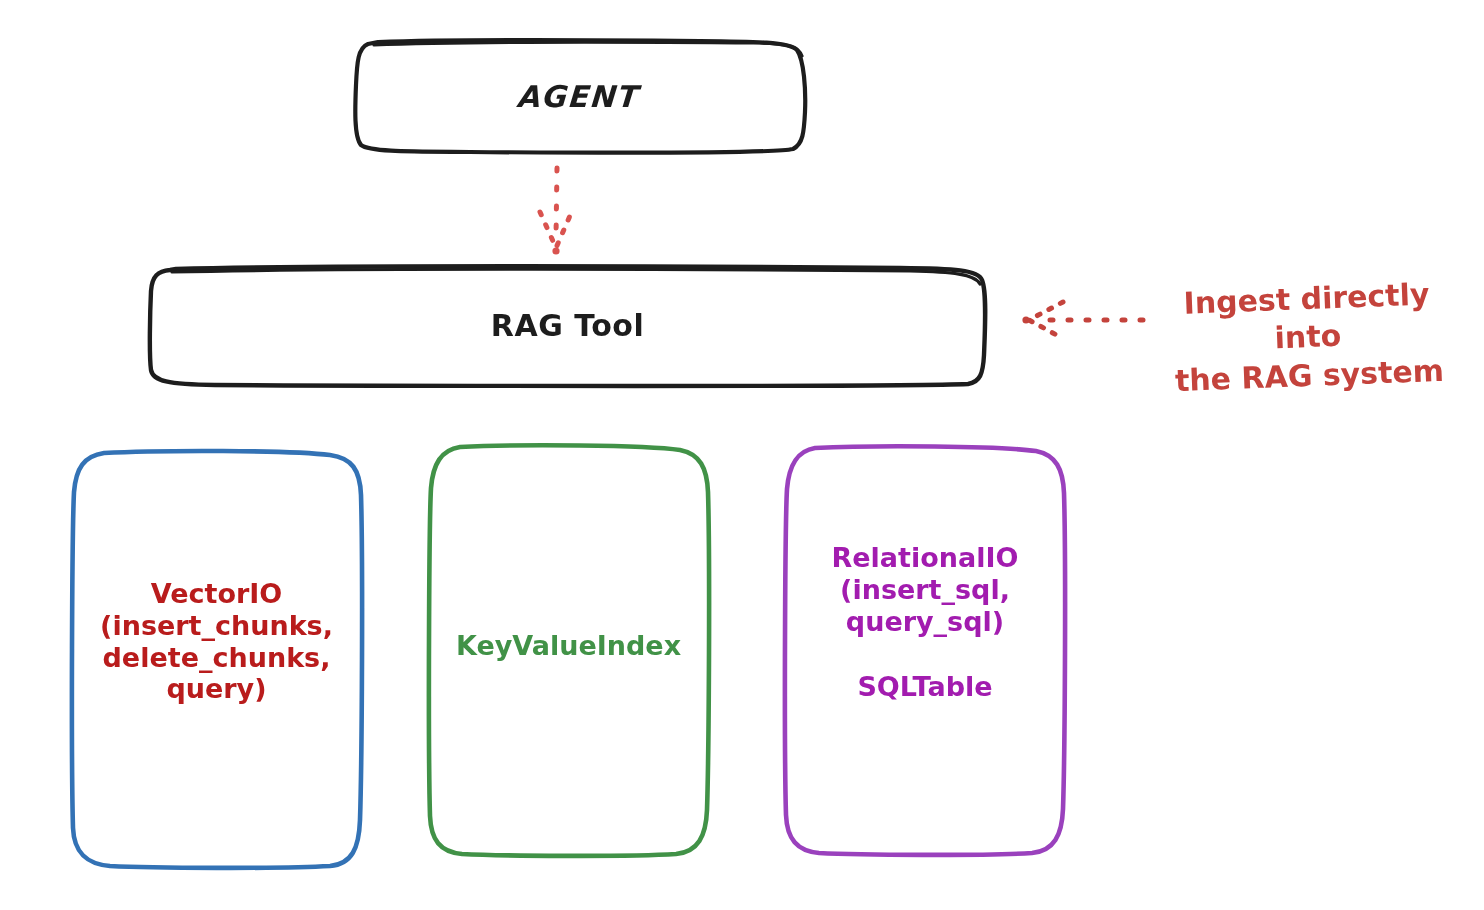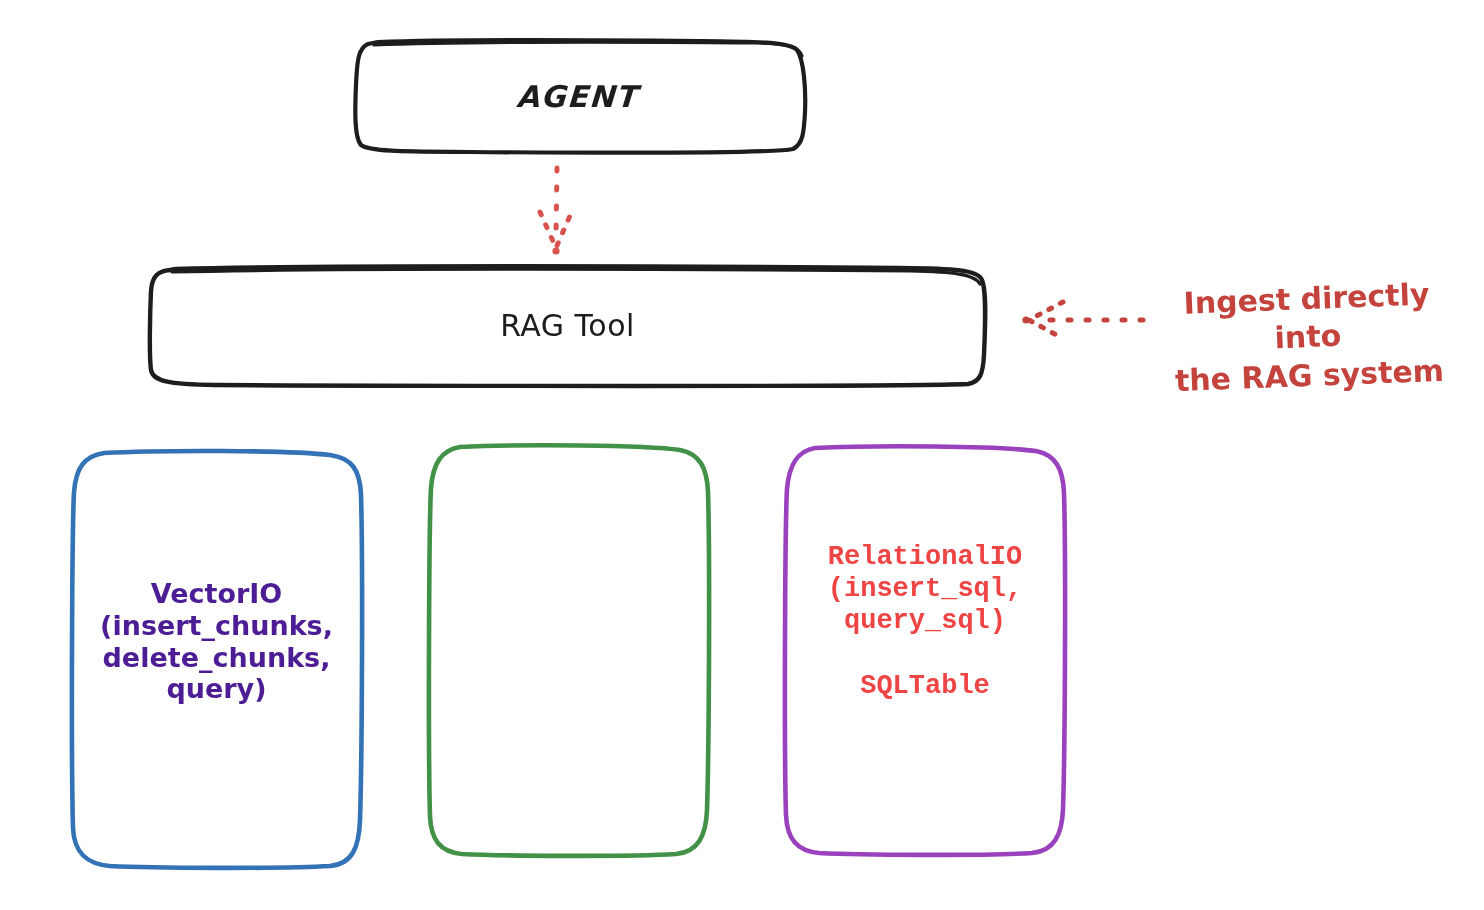--- a/index.html
+++ b/index.html
@@ -53,21 +53,21 @@
   
   #rag-node {
     left: 150px;
     top: 266px;
     width: 835px;
     height: 119px;
   }
   #rag-label {
     font-family: "DejaVu Sans", sans-serif;
     font-size: 30px;
-    font-weight: 400;
+    font-weight: 700;
     color: #1d1d1d;
     letter-spacing: 0.5px;
     text-align: right;
   }
 
   
   .leaf-label {
     font-family: "DejaVu Sans", sans-serif;
     font-size: 27px;
     font-weight: 600;
@@ -81,35 +81,35 @@
     line-height: 1.18;
     margin-top: 34px;
     white-space: pre-line;
   }
 
   #vector-node {
     left: 71px;  top: 451px;
     width: 291px; height: 417px;
   }
   #vector-node .leaf-label,
-  #vector-node .leaf-index { color: #4c1d95; }
+  #vector-node .leaf-index { color: #b91c1c; }
 
   #keyvalue-node {
     left: 429px; top: 445px;
     width: 279px; height: 411px;
   }
   #keyvalue-node .leaf-label,
   #keyvalue-node .leaf-index { color: #419247; }
 
   #relational-node {
     left: 785px; top: 446px;
     width: 280px; height: 409px;
   }
   #relational-node .leaf-label,
-  #relational-node .leaf-index { color: #ef4444; font-family: Liberation Mono, monospace; }
+  #relational-node .leaf-index { color: #a21caf; }
 
   
   .leaf-inner {
     position: relative;
     top: -22px;
     display: flex;
     flex-direction: column;
     align-items: center;
   }
   #vector-node .leaf-inner { top: -18px; }
@@ -189,20 +189,21 @@
   <div class="leaf-inner">
     <div class="leaf-label">VectorIO
 (insert_chunks,
 delete_chunks,
 query)</div>
   </div>
 </div>
 
 <div class="node" id="keyvalue-node">
   <div class="leaf-inner">
+    <div class="leaf-index">KeyValueIndex</div>
   </div>
 </div>
 
 <div class="node" id="relational-node">
   <div class="leaf-inner">
     <div class="leaf-label">RelationalIO
 (insert_sql,
 query_sql)</div>
     <div class="leaf-index">SQLTable</div>
   </div>

